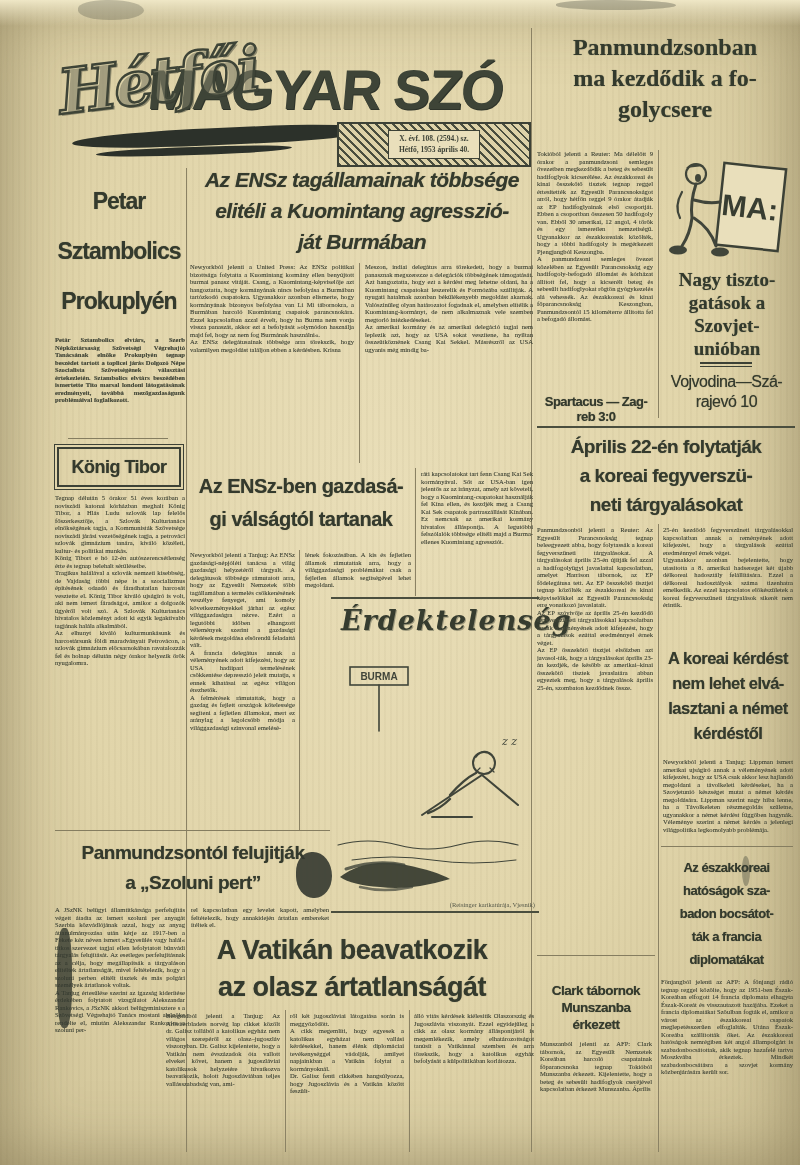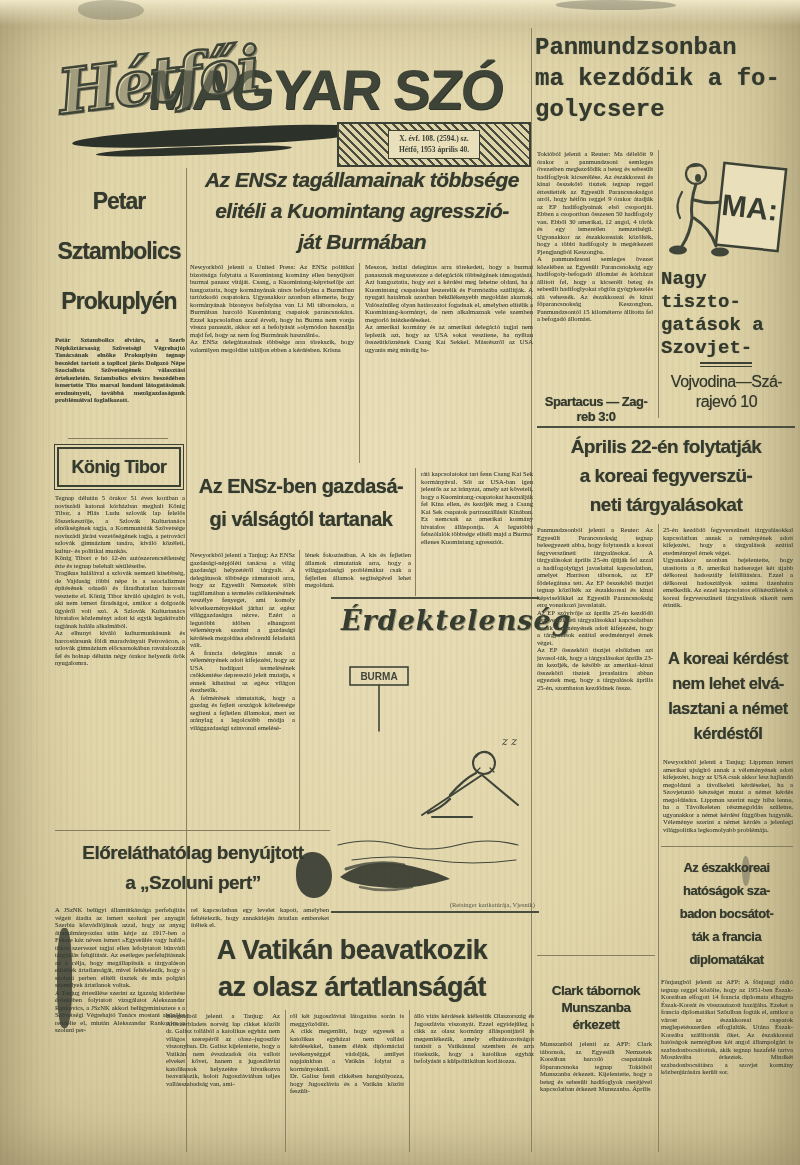--- a/index.html
+++ b/index.html
@@ -19,22 +19,22 @@
     color:#474b3c; text-align:justify; white-space:pre-line;
     text-shadow:0 0 .4px rgba(71,75,60,.55);
   }
   .body-text.bold { font-weight:bold; }
   .head-sans {
     font-family:"Liberation Sans", sans-serif; font-weight:bold;
     color:#343a2d; text-align:center; white-space:pre-line;
     text-shadow:0 0 .8px rgba(52,58,45,.65); letter-spacing:-0.5px;
   }
   .head-serif {
-    font-family:Liberation Mono, monospace; font-weight:bold;
-    color:#333a2d; white-space:pre-line;
+    font-family:Liberation Serif, serif; font-weight:bold;
+    color:#333a2d; text-align:center; white-space:pre-line;
     text-shadow:0 0 1px rgba(51,58,45,.6);
   }
   .vrule { position:absolute; width:1px; background:#8b8264; }
   .hrule { position:absolute; height:2px; background:#4a4e3e; }
   .hrule.thin { height:1px; background:#857d60; }
   .smudge { position:absolute; background:#343930; border-radius:45% 55% 50% 50%; }
   .datebox {
     position:absolute; left:337px; top:122px; width:194px; height:45px;
     border:2px solid #3c4136;
     background:repeating-linear-gradient(45deg,#4a4e3e 0 2px,#ddd2a8 2px 6px);
@@ -224,21 +224,21 @@
 badon bocsátot-
 ták a francia
 diplomatákat</div>
   <div class="blk body-text" style="left:661px; top:978px; width:132px; height:174px;">Fönjangból jelenti az AFP: A fönjangi rádió tegnap reggel közölte, hogy az 1951-ben Észak-Koreában elfogott 14 francia diplomata elhagyta Észak-Koreát és visszautazott hazájába. Ezeket a francia diplomatákat Szöulban fogták el, amikor a várost az északkoreai csapatok meglepetésszerűen elfoglalták. Utána Észak-Koreába szállították őket. Az északkoreai hatóságok nemrégiben két angol állampolgárt is szabadonbocsátottak, akik tegnap hazafelé tartva Moszkvába érkeztek. Mindkét szabadonbocsátásra a szovjet kormány közbenjárására került sor.</div>
 
   <div class="blk head-sans" style="left:540px; top:982px; width:112px; height:54px; font-size:13.5px; line-height:17px;">Clark tábornok
 Munszanba
 érkezett</div>
   <div class="blk body-text" style="left:540px; top:1040px; width:112px; height:112px;">Munszanból jelenti az AFP: Clark tábornok, az Egyesült Nemzetek Koreában harcoló csapatainak főparancsnoka tegnap Tokióból Munszanba érkezett. Kijelentette, hogy a beteg és sebesült hadifoglyok cseréjével kapcsolatban érkezett Munszanba. Április</div>
 
-  <div class="blk head-sans" style="left:56px; top:838px; width:274px; height:66px; font-size:19px; line-height:30px;">Előreláthatólag benyújtott
+  <div class="blk head-sans" style="left:56px; top:838px; width:274px; height:66px; font-size:19px; line-height:30px;">Panmundzsontól felujitják
 a „Szoluni pert”</div>
   <div class="blk body-text" style="left:55px; top:906px; width:130px; height:246px;">A JSzNK belügyi államtitkársága perfelujítás végett átadta az ismert szoluni per anyagát Szerbia közvádlójának azzal, hogy az anyag áttanulmányozása után kérje az 1917-ben a Fekete kéz néven ismert »Egyesülés vagy halál« titkos szervezet tagjai ellen lefolytatott bünvádi tárgyalás felujítását. Az esetleges perfelujításnak az a célja, hogy megállapítsák a tárgyaláson elítéltek ártatlanságát, mivel feltételezik, hogy a szoluni perben elítélt tisztek és más polgári személyek ártatlanok voltak.
 A Tanjug értesülése szerint az igazság kiderítése érdekében folytatott vizsgálatot Alekszandar Rankovics, a JSzNK akkori belügyminisztere s a Szövetségi Végrehajtó Tanács mostani alelnöke rendelte el, miután Alekszandar Rankovics a szoluni per-</div>
   <div class="blk body-text" style="left:191px; top:906px; width:138px; height:26px;">rel kapcsolatban egy levelet kapott, amelyben feltételezik, hogy annakidején ártatlan embereket ítéltek el.</div>
 
   <div class="blk head-sans" style="left:166px; top:932px; width:372px; height:78px; font-size:27px; line-height:37px;">A Vatikán beavatkozik
 az olasz ártatlanságát</div>
   <div class="blk body-text" style="left:166px; top:1012px; width:114px; height:140px;">Beográdból jelenti a Tanjug: Az Arbeiterbladets norvég lap cikket közölt dr. Galisz tollából a katolikus egyház nem világos szerepéről az olasz–jugoszláv viszonyban. Dr. Galisz kijelentette, hogy a Vatikán nem évszázadok óta vallott elveket követ, hanem a jugoszláviai katolikusok helyzetére hivatkozva beavatkozik, holott Jugoszláviában teljes vallásszabadság van, ami-</div>
   <div class="blk body-text" style="left:290px; top:1012px; width:114px; height:140px;">ről két jugoszláviai látogatása során is meggyőződött.
 A cikk megemlíti, hogy egyesek a katolikus egyházat nem vallási kérdésekkel, hanem élénk diplomáciai tevékenységgel vádolják, amilyet napjainkban a Vatikán folytat a kormányoknál.

